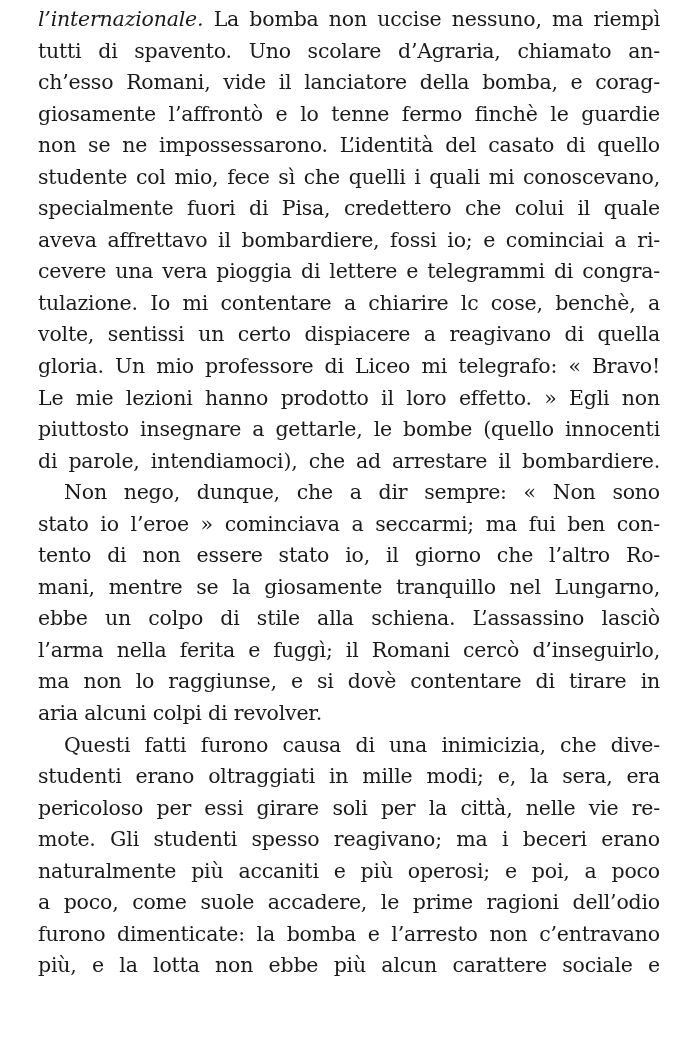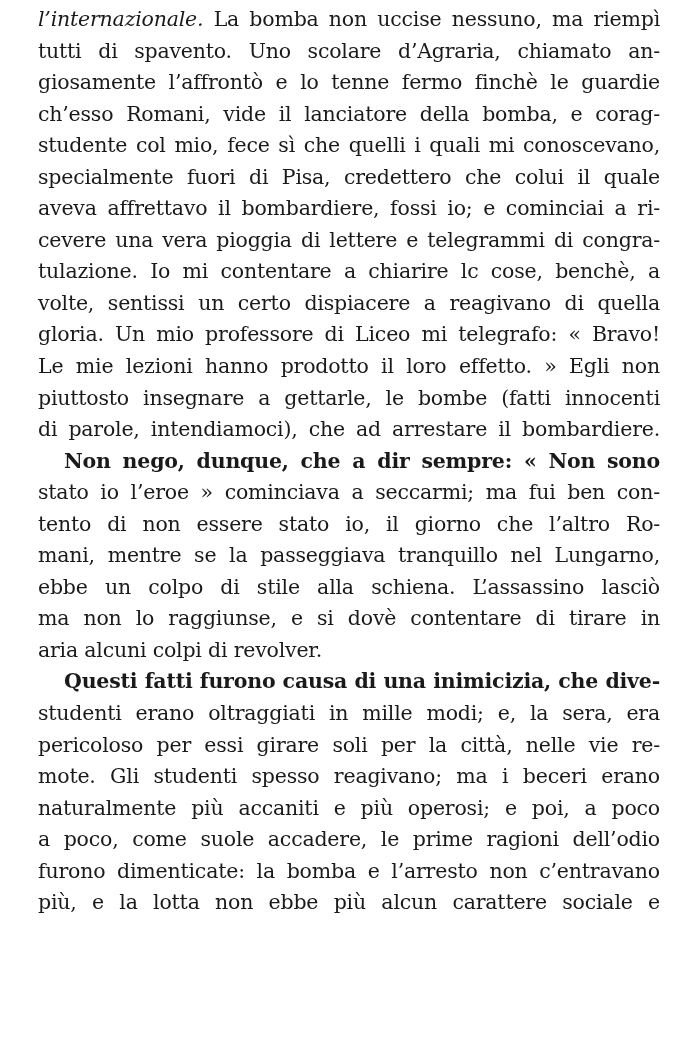--- a/index.html
+++ b/index.html
@@ -17,51 +17,53 @@
   .line {
     display: block;
     height: 31.55px;
     line-height: 31.55px;
     white-space: nowrap;
     text-align: justify;
     text-align-last: justify;
     transform-origin: left center;
   }
   .line.last { text-align-last: left; }
-  .line.indent { padding-left: 26px; font-weight: bold; }
+  .line.indent { padding-left: 26px; }
   .line span.it { font-style: italic; }
 </style>
 </head>
 <body>
 
 <div class="page">
 
   <div class="paragraph">
     <span class="line"><span class="it">l’internazionale.</span><span> La bomba non uccise nessuno, ma riempì</span></span>
     <span class="line">tutti di spavento. Uno scolare d’Agraria, chiamato an-</span>
+    <span class="line">ch’esso Romani, vide il lanciatore della bomba, e corag-</span>
     <span class="line">giosamente l’affrontò e lo tenne fermo finchè le guardie</span>
-    <span class="line">ch’esso Romani, vide il lanciatore della bomba, e corag-</span>
+    <span class="line">non se ne impossessarono. L’identità del casato di quello</span>
     <span class="line">studente col mio, fece sì che quelli i quali mi conoscevano,</span>
     <span class="line">specialmente fuori di Pisa, credettero che colui il quale</span>
     <span class="line">aveva affrettavo il bombardiere, fossi io; e cominciai a ri-</span>
     <span class="line">cevere una vera pioggia di lettere e telegrammi di congra-</span>
     <span class="line">tulazione. Io mi contentare a chiarire lc cose, benchè, a</span>
     <span class="line">volte, sentissi un certo dispiacere a reagivano di quella</span>
     <span class="line">gloria. Un mio professore di Liceo mi telegrafo: « Bravo!</span>
     <span class="line">Le mie lezioni hanno prodotto il loro effetto. » Egli non</span>
-    <span class="line">piuttosto insegnare a gettarle, le bombe (fatti innocenti</span>
+    <span class="line">piuttosto insegnare a gettarle, le bombe (quello innocenti</span>
     <span class="line">di parole, intendiamoci), che ad arrestare il bombardiere.</span>
   </div>
 
   <div class="paragraph">
     <span class="line indent">Non nego, dunque, che a dir sempre: « Non sono</span>
     <span class="line">stato io l’eroe » cominciava a seccarmi; ma fui ben con-</span>
     <span class="line">tento di non essere stato io, il giorno che l’altro Ro-</span>
-    <span class="line">mani, mentre se la passeggiava tranquillo nel Lungarno,</span>
+    <span class="line">mani, mentre se la giosamente tranquillo nel Lungarno,</span>
     <span class="line">ebbe un colpo di stile alla schiena. L’assassino lasciò</span>
+    <span class="line">l’arma nella ferita e fuggì; il Romani cercò d’inseguirlo,</span>
     <span class="line">ma non lo raggiunse, e si dovè contentare di tirare in</span>
     <span class="line last">aria alcuni colpi di revolver.</span>
   </div>
 
   <div class="paragraph">
     <span class="line indent">Questi fatti furono causa di una inimicizia, che dive-</span>
     <span class="line">studenti erano oltraggiati in mille modi; e, la sera, era</span>
     <span class="line">pericoloso per essi girare soli per la città, nelle vie re-</span>
     <span class="line">mote. Gli studenti spesso reagivano; ma i beceri erano</span>
     <span class="line">naturalmente più accaniti e più operosi; e poi, a poco</span>

